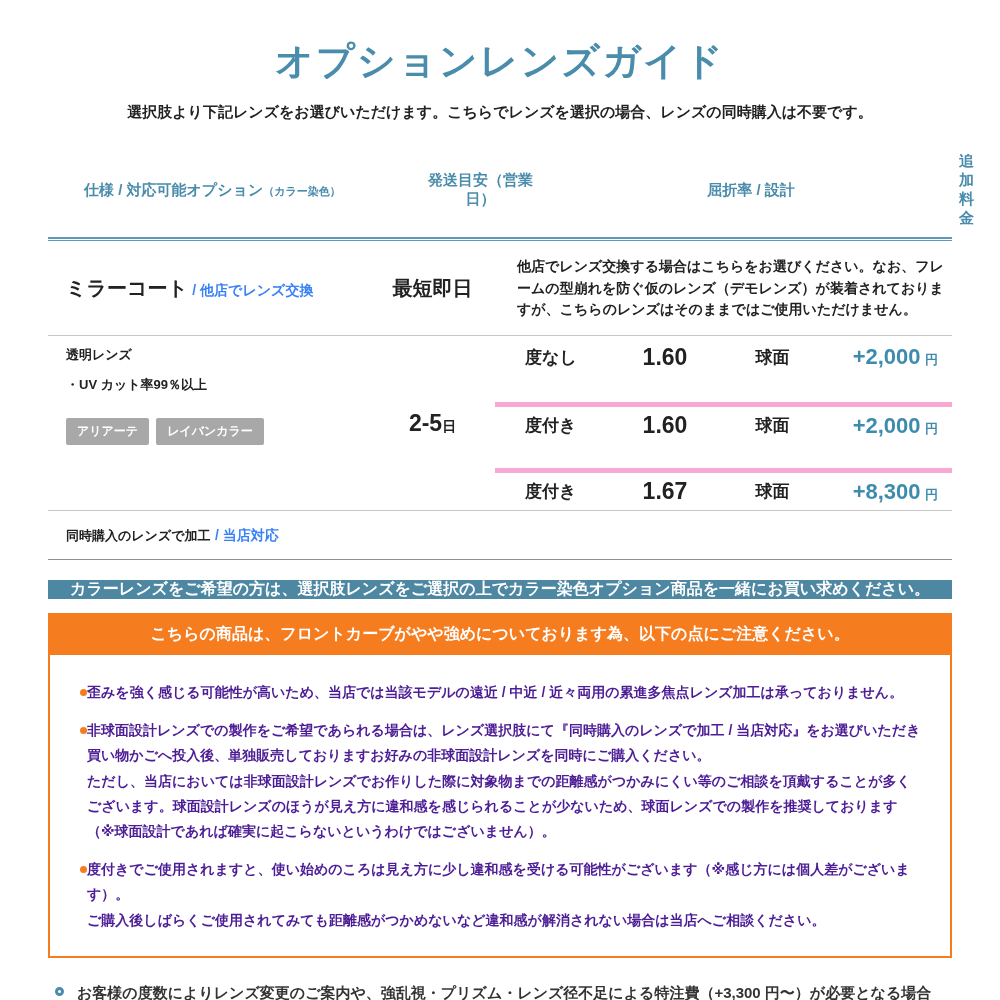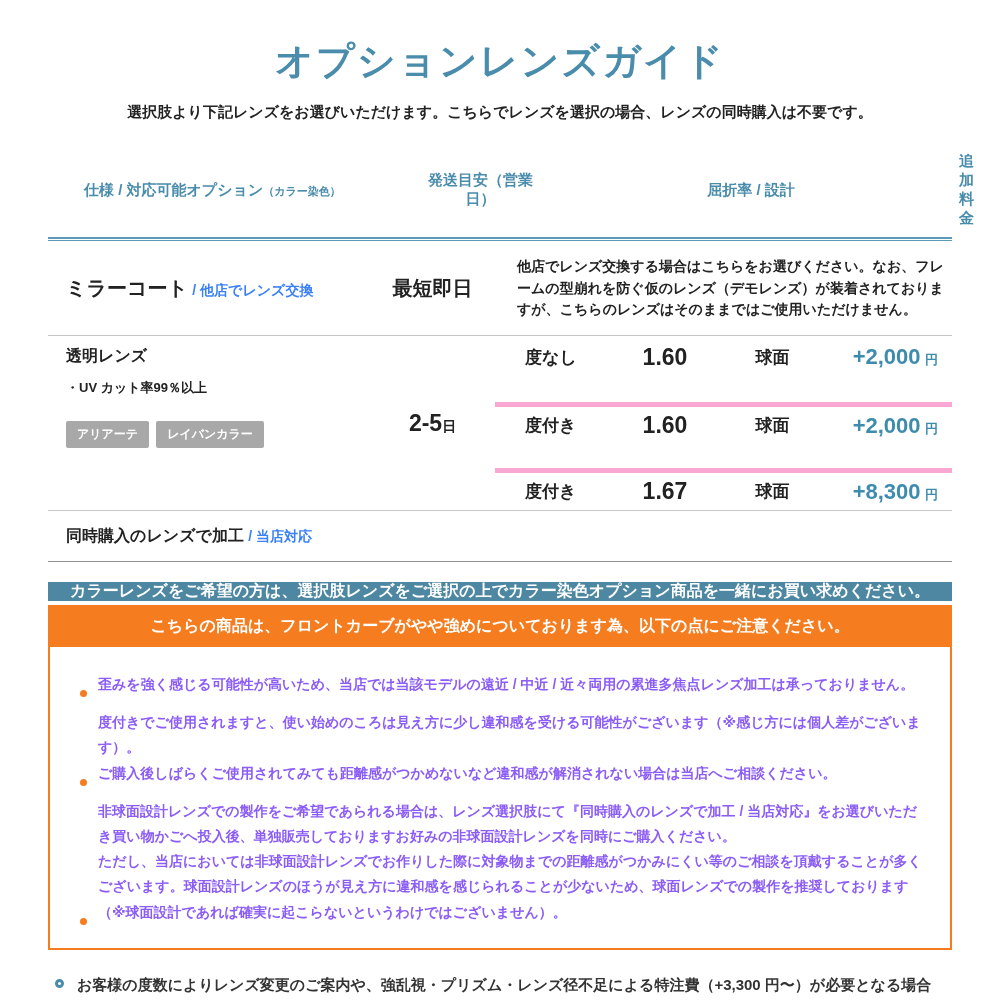--- a/index.html
+++ b/index.html
@@ -38,21 +38,21 @@
   }
   .trow {
     display:grid; grid-template-columns:322px 125px 1fr;
     border-bottom:1px solid #c6c6c6;
   }
   .trow.last { border-bottom:1px solid #8f8f8f; }
   .row-pad { padding:15px 0 14px 0; }
 
   .cell-name { padding-left:18px; align-self:center; }
   .name-main { font-size:20px; font-weight:bold; color:#222; }
-  .name-main.mid { font-size:16px; }
+  .name-main.mid { font-size:13px; }
   .name-suffix { font-size:14px; font-weight:bold; color:#3b82f6; }
   .cell-ship { align-self:center; text-align:center; }
   .ship-big { font-size:20px; font-weight:bold; }
   .ship-num { font-size:23px; font-weight:bold; }
   .ship-unit { font-size:14px; font-weight:bold; }
   .ship-note { font-size:11px; font-weight:bold; margin-top:3px; }
   .cell-desc {
     padding-left:22px; padding-right:4px;
     font-size:14px; font-weight:bold; line-height:1.55; color:#222;
     align-self:center;
@@ -81,33 +81,33 @@
   .opt-price .num { font-size:22px; }
   .opt-price .unit { font-size:13px; }
 
   
   .teal-banner {
     margin:20px 48px 0 48px; height:19px;
     background:#4d87a1; color:#ffffff;
     font-size:16px; font-weight:bold;
     display:flex; align-items:center; justify-content:center;
   }
-  .orange-box { margin:4px 48px 0 48px; }
+  .orange-box { margin:14px 48px 0 48px; }
   .orange-head {
     background:#f57d20; color:#ffffff; height:42px;
     font-size:16px; font-weight:bold;
     display:flex; align-items:center; justify-content:center;
   }
   .orange-body {
     border:2px solid #f57d20; border-top:none;
     background:#ffffff; padding:25px 28px 10px 30px;
   }
   .caution-item {
-    display:flex; gap:11px; margin-bottom:13px;
-    color:#8b5cf6; font-size:14px; font-weight:bold; line-height:1.8;align-items:flex-end;
+    display:flex; margin-bottom:13px;
+    color:#4c1d95; font-size:14px; font-weight:bold; line-height:1.8;
   }
   .caution-item .dot {
     flex:0 0 auto; width:7px; height:7px; border-radius:50%;
     background:#f57d20; margin-top:9px;
   }
   .caution-text { white-space:pre-line; }
 
   
   .footer-notes { margin:22px 48px 0 55px; }
   .foot-item {
@@ -195,27 +195,27 @@
 
   <div class="orange-box">
     <div class="orange-head">こちらの商品は、フロントカーブがやや強めについております為、以下の点にご注意ください。</div>
     <div class="orange-body">
       <div class="caution-item">
         <span class="dot"></span>
         <span class="caution-text">歪みを強く感じる可能性が高いため、当店では当該モデルの遠近 / 中近 / 近々両用の累進多焦点レンズ加工は承っておりません。</span>
       </div>
       <div class="caution-item">
         <span class="dot"></span>
+        <span class="caution-text">非球面設計レンズでの製作をご希望であられる場合は、レンズ選択肢にて『同時購入のレンズで加工 / 当店対応』をお選びいただき買い物かごへ投入後、単独販売しておりますお好みの非球面設計レンズを同時にご購入ください。
+ただし、当店においては非球面設計レンズでお作りした際に対象物までの距離感がつかみにくい等のご相談を頂戴することが多くございます。球面設計レンズのほうが見え方に違和感を感じられることが少ないため、球面レンズでの製作を推奨しております（※球面設計であれば確実に起こらないというわけではございません）。</span>
+      </div>
+      <div class="caution-item">
+        <span class="dot"></span>
         <span class="caution-text">度付きでご使用されますと、使い始めのころは見え方に少し違和感を受ける可能性がございます（※感じ方には個人差がございます）。
 ご購入後しばらくご使用されてみても距離感がつかめないなど違和感が解消されない場合は当店へご相談ください。</span>
-      </div>
-      <div class="caution-item">
-        <span class="dot"></span>
-        <span class="caution-text">非球面設計レンズでの製作をご希望であられる場合は、レンズ選択肢にて『同時購入のレンズで加工 / 当店対応』をお選びいただき買い物かごへ投入後、単独販売しておりますお好みの非球面設計レンズを同時にご購入ください。
-ただし、当店においては非球面設計レンズでお作りした際に対象物までの距離感がつかみにくい等のご相談を頂戴することが多くございます。球面設計レンズのほうが見え方に違和感を感じられることが少ないため、球面レンズでの製作を推奨しております（※球面設計であれば確実に起こらないというわけではございません）。</span>
       </div>
     </div>
   </div>
 
   <div class="footer-notes">
     <div class="foot-item">
       <span class="ring"></span>
       <span>お客様の度数によりレンズ変更のご案内や、強乱視・プリズム・レンズ径不足による特注費（+3,300 円〜）が必要となる場合や、お届けまでにお時間を頂戴することがございます。その際は別途メールにてご連絡いたします。</span>
     </div>
 

